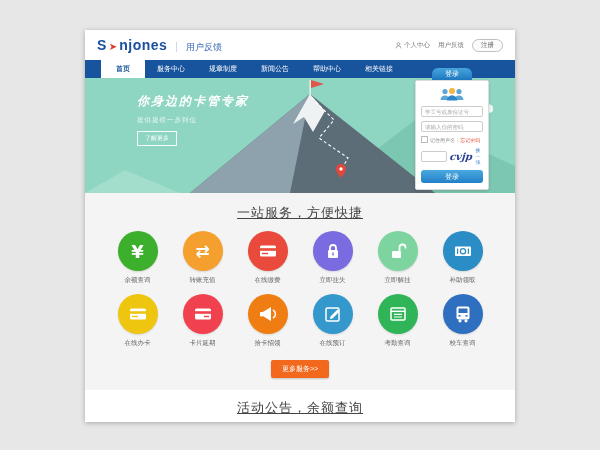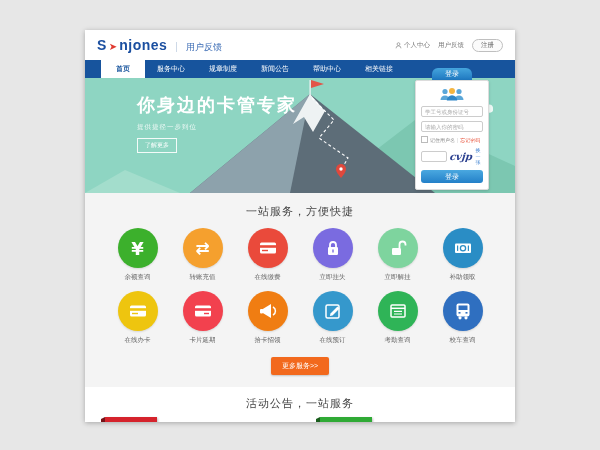--- a/index.html
+++ b/index.html
@@ -20,21 +20,21 @@
 
   
   .nav{height:18px;background:#17549d;display:flex;align-items:stretch;padding-left:16px;}
   .nav-item{color:#fff;font-size:7px;line-height:18px;padding:0 12px;cursor:pointer;}
   .nav-item.active{background:#fff;color:#17549d;font-weight:bold;padding:0 15px;}
 
   
   .hero{height:115px;background:#8ed5c2;position:relative;overflow:hidden;}
   .hero svg.mnt{position:absolute;left:0;bottom:0;width:100%;height:100%;}
   .hero-copy{position:absolute;left:52px;top:15px;z-index:2;}
-  .hero-title{color:#fff;font-size:18px;font-weight:bold;letter-spacing:2px;}
+  .hero-title{color:#fff;font-size:12px;font-weight:bold;letter-spacing:2px;font-style:italic;}
   .hero-sub{color:rgba(255,255,255,.88);font-size:6.5px;margin-top:6px;letter-spacing:1px;}
   .hero-cta{display:inline-block;margin-top:6px;border:1px solid rgba(255,255,255,.9);color:#fff;font-size:6px;padding:2px 7px;cursor:pointer;}
 
   
   .login{position:absolute;left:330px;top:38px;width:74px;z-index:5;}
   .login-tab{width:40px;height:12px;margin:0 auto;background:linear-gradient(#45a5dd,#1f78c0);border-radius:6px 6px 0 0;color:#fff;font-size:7px;text-align:center;line-height:12px;cursor:pointer;}
   .login-body{background:#fff;border:1px solid #dcdcdc;border-radius:2px;padding:5px 5px 6px;box-shadow:0 1px 3px rgba(0,0,0,.15);}
   .login-users{text-align:center;margin:1px 0 4px;}
   .login input{display:block;width:100%;box-sizing:border-box;height:11px;border:1px solid #ccc;border-radius:2px;font-size:5.5px;color:#555;padding:0 3px;margin-bottom:4px;background:#fff;}
   .login input::placeholder{color:#aaa;}
@@ -43,21 +43,21 @@
   .forgot{color:#e8553e;cursor:pointer;}
   .sep{color:#ccc;}
   .cap-row{display:flex;align-items:center;gap:3px;margin-bottom:5px;}
   .cap-row input{width:26px;margin-bottom:0;}
   .cap-img{font-family:"DejaVu Serif",serif;font-style:italic;font-weight:bold;font-size:10px;color:#2a3f8f;transform:skewX(-8deg);cursor:pointer;}
   .cap-ref{font-size:5px;color:#3a7fd0;cursor:pointer;}
   .login-btn{height:13px;background:linear-gradient(#4aa8e0,#2380c8);border-radius:3px;color:#fff;font-size:7px;text-align:center;line-height:13px;cursor:pointer;}
 
   
   .services{background:#f4f4f4;text-align:center;padding:11px 0 12px;}
-  .sec-title{font-size:11px;color:#444;letter-spacing:1px;margin-bottom:9px;}
+  .sec-title{font-size:13px;color:#444;letter-spacing:1px;margin-bottom:9px;text-decoration:underline;}
   .svc-row{display:flex;justify-content:center;}
   .svc-item{width:65px;cursor:pointer;}
   .svc-circle{width:40px;height:40px;border-radius:50%;margin:0 auto;display:flex;align-items:center;justify-content:center;box-shadow:0 1px 2px rgba(0,0,0,.12);}
   .svc-circle .yen{color:#fff !important;font-size:18px;font-weight:bold;font-family:"DejaVu Sans",sans-serif;}
   .svc-circle .uni{color:#fff !important;font-size:17px;font-weight:bold;}
   .svc-label{font-size:6.5px;color:#666;margin:5px 0 9px;}
   .more-btn{display:inline-block;background:#f2691d;color:#fff;font-size:7px;padding:4px 11px;border-radius:2px;margin-top:2px;cursor:pointer;box-shadow:0 1px 2px rgba(0,0,0,.2);}
 
   
   .bottom{background:#fff;padding-top:9px;}
@@ -284,21 +284,21 @@
               </svg>
         </div>
         <div class="svc-label">校车查询</div>
       </div>
     </div>
 
     <span class="more-btn">更多服务&gt;&gt;</span>
   </div>
 
   <div class="bottom">
-    <div class="sec-title" style="text-align:center;">活动公告，一站服务</div>
+    <div class="sec-title" style="text-align:center;">活动公告，余额查询</div>
     <div class="panels">
       <div class="panel p-left">
         <span class="ribbon" style="background: rgb(213, 35, 44); color: rgb(213, 35, 44);">使用指南</span>
         <span class="panel-tab">最新公告</span>
 
       </div>
       <div class="panel p-right">
         <span class="ribbon" style="background: rgb(47, 170, 53); color: rgb(47, 170, 53);">使用指南</span>
 
       </div>

